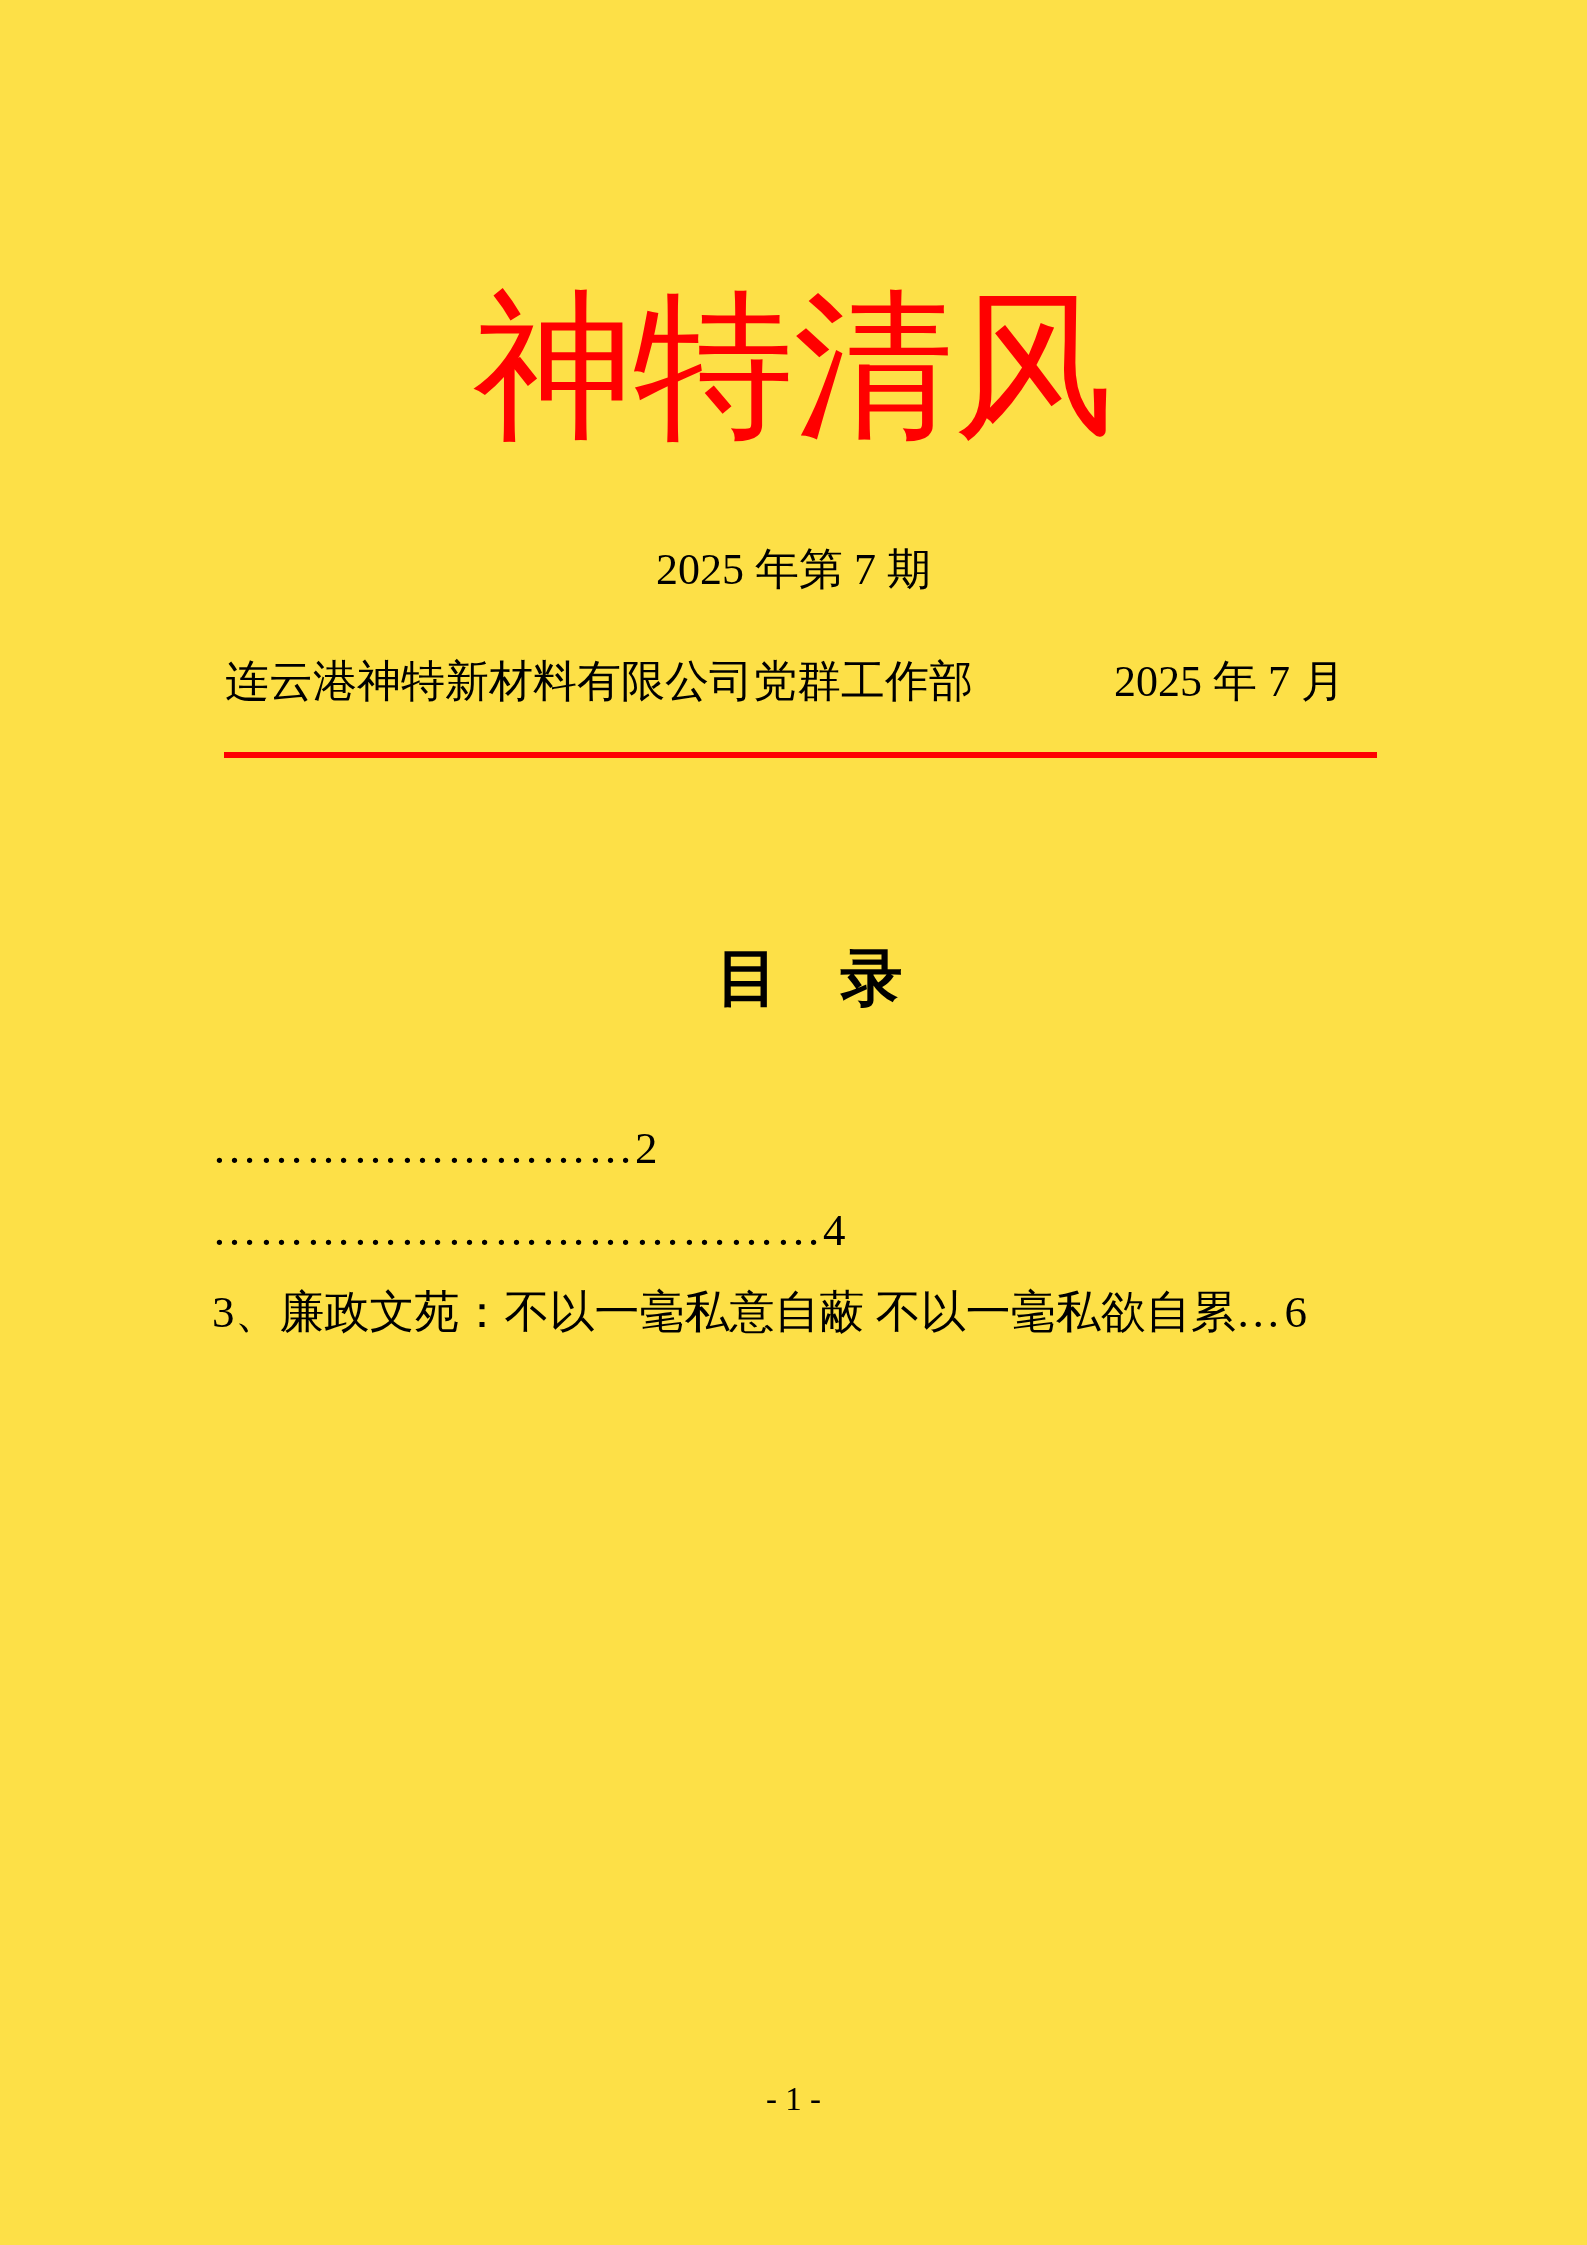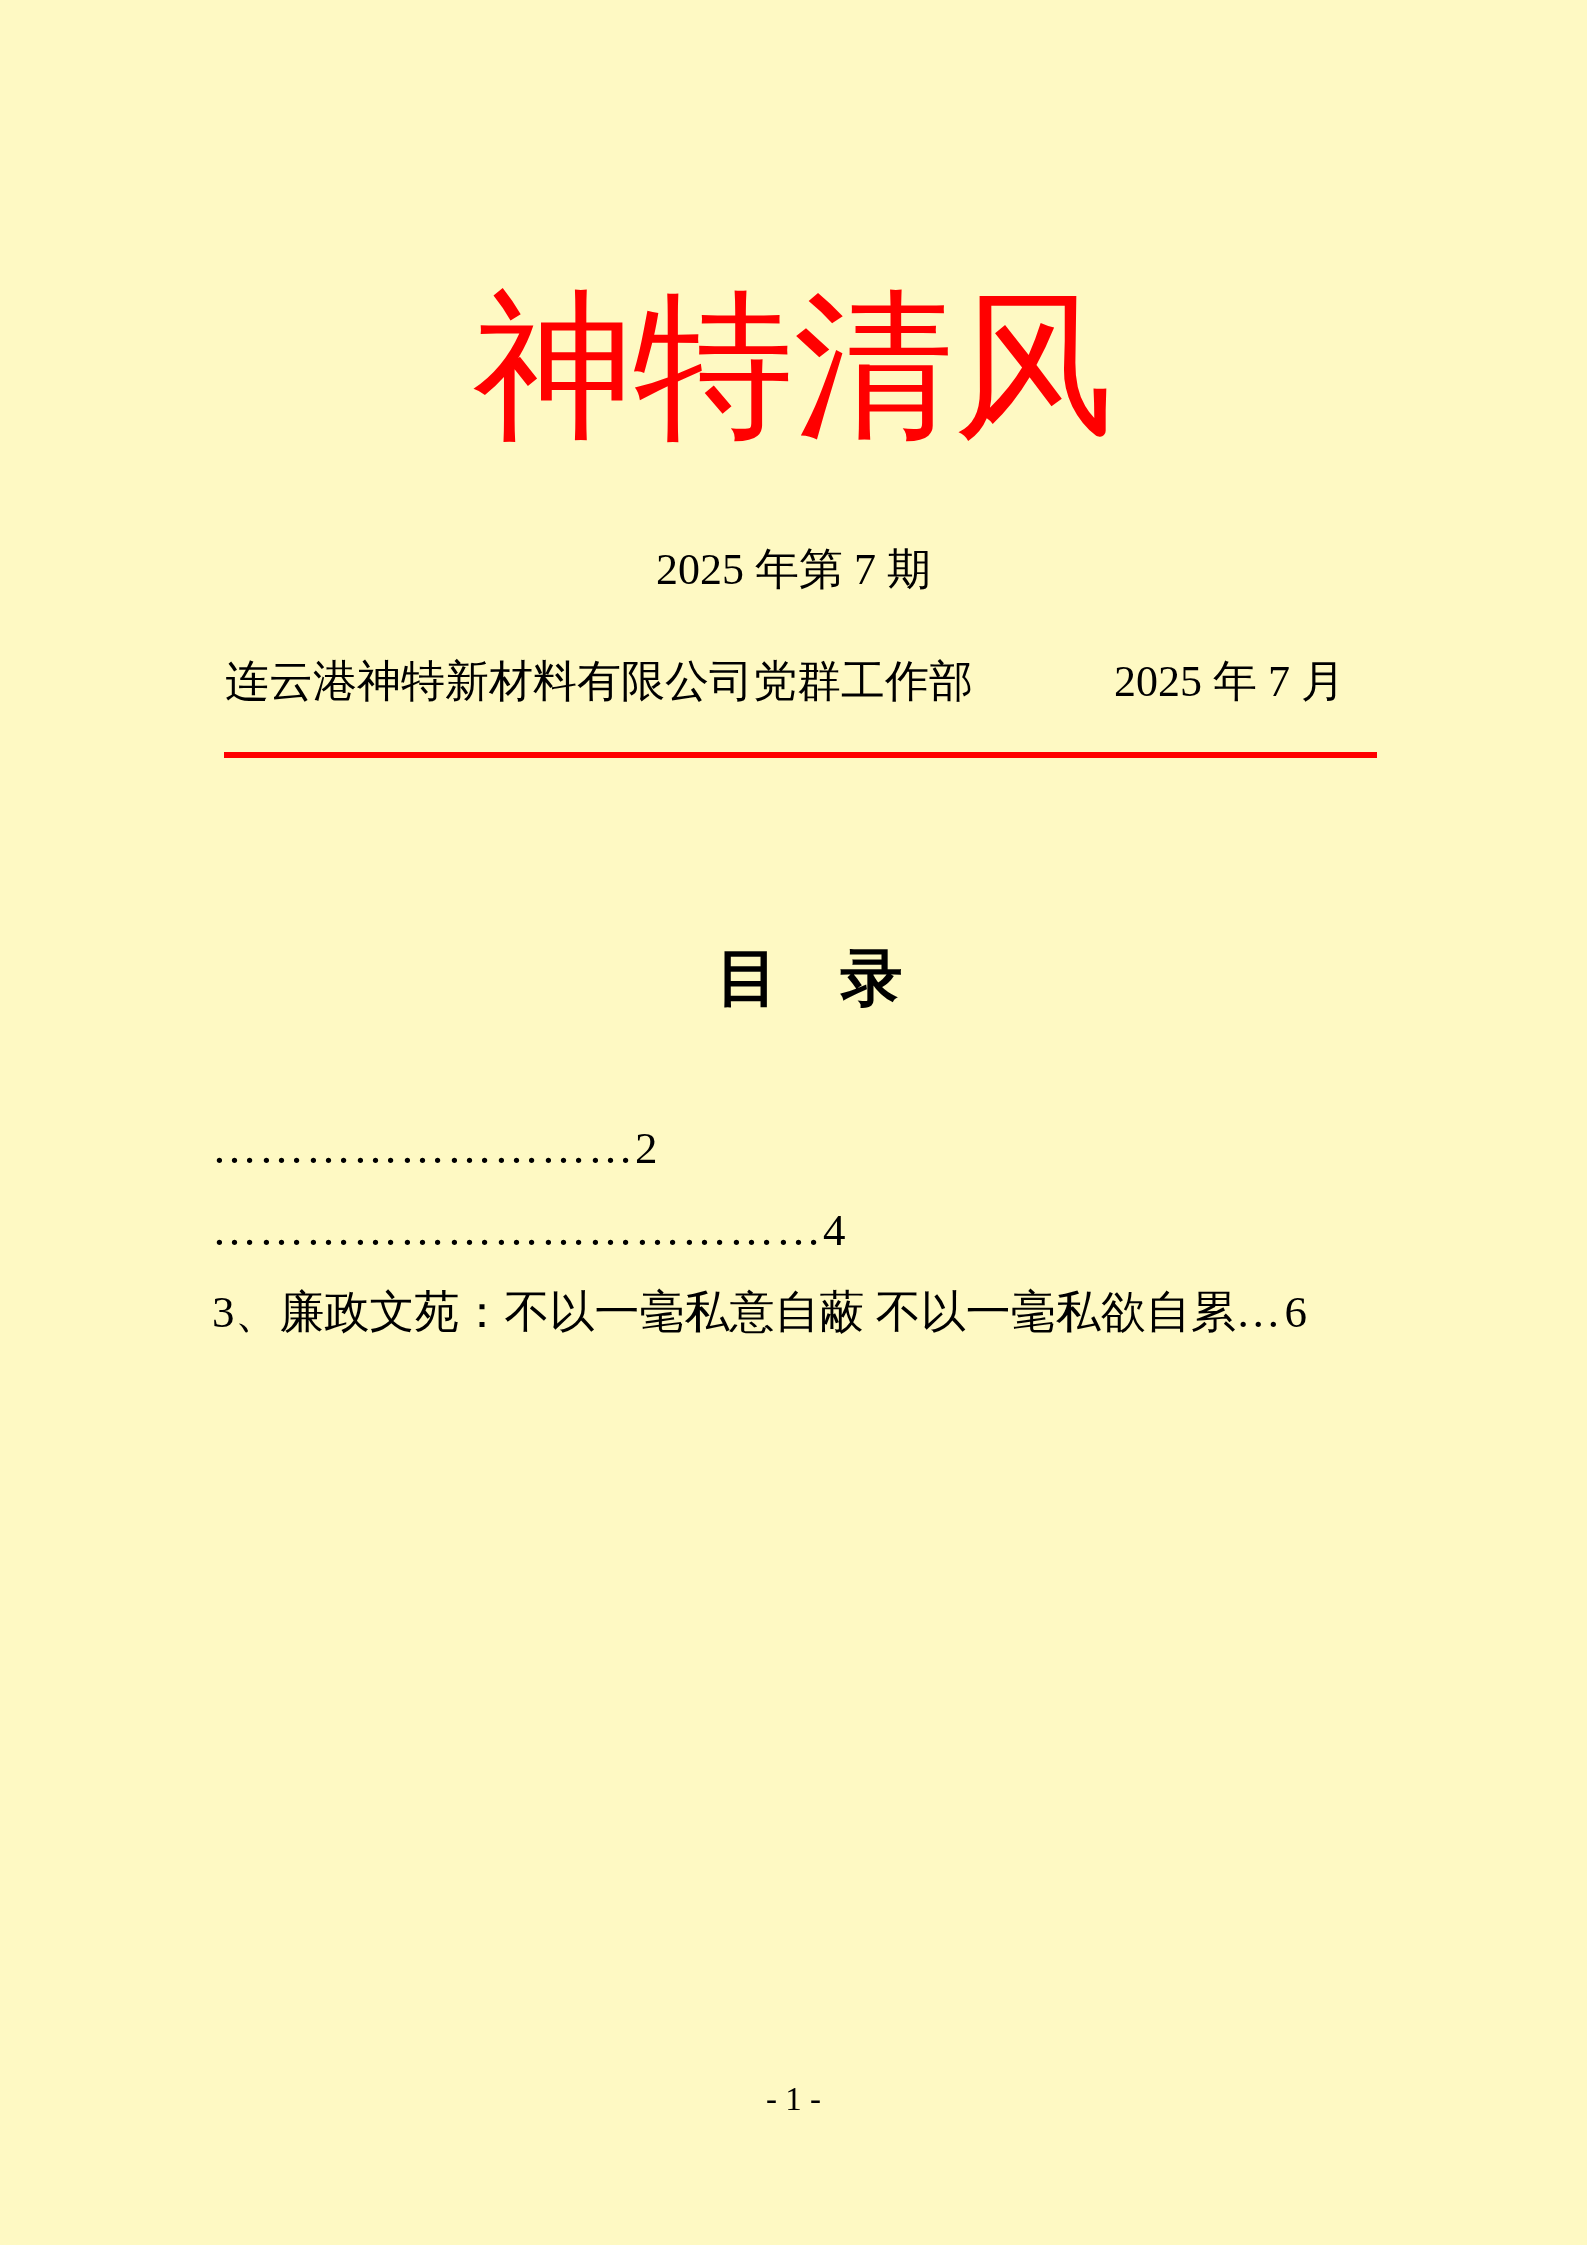--- a/index.html
+++ b/index.html
@@ -4,21 +4,21 @@
 <style>
   html, body {
     margin: 0;
     padding: 0;
     background: #ffffff;
   }
   .page {
     position: relative;
     width: 1587px;
     height: 2245px;
-    background: #fef9c3;
+    background: #fde047;
     overflow: hidden;
     font-family: "Liberation Serif", "DejaVu Serif", serif;
     color: #000000;
   }
   .doc-title {
     position: absolute;
     top: 283px;
     left: 0;
     width: 100%;
     text-align: center;

